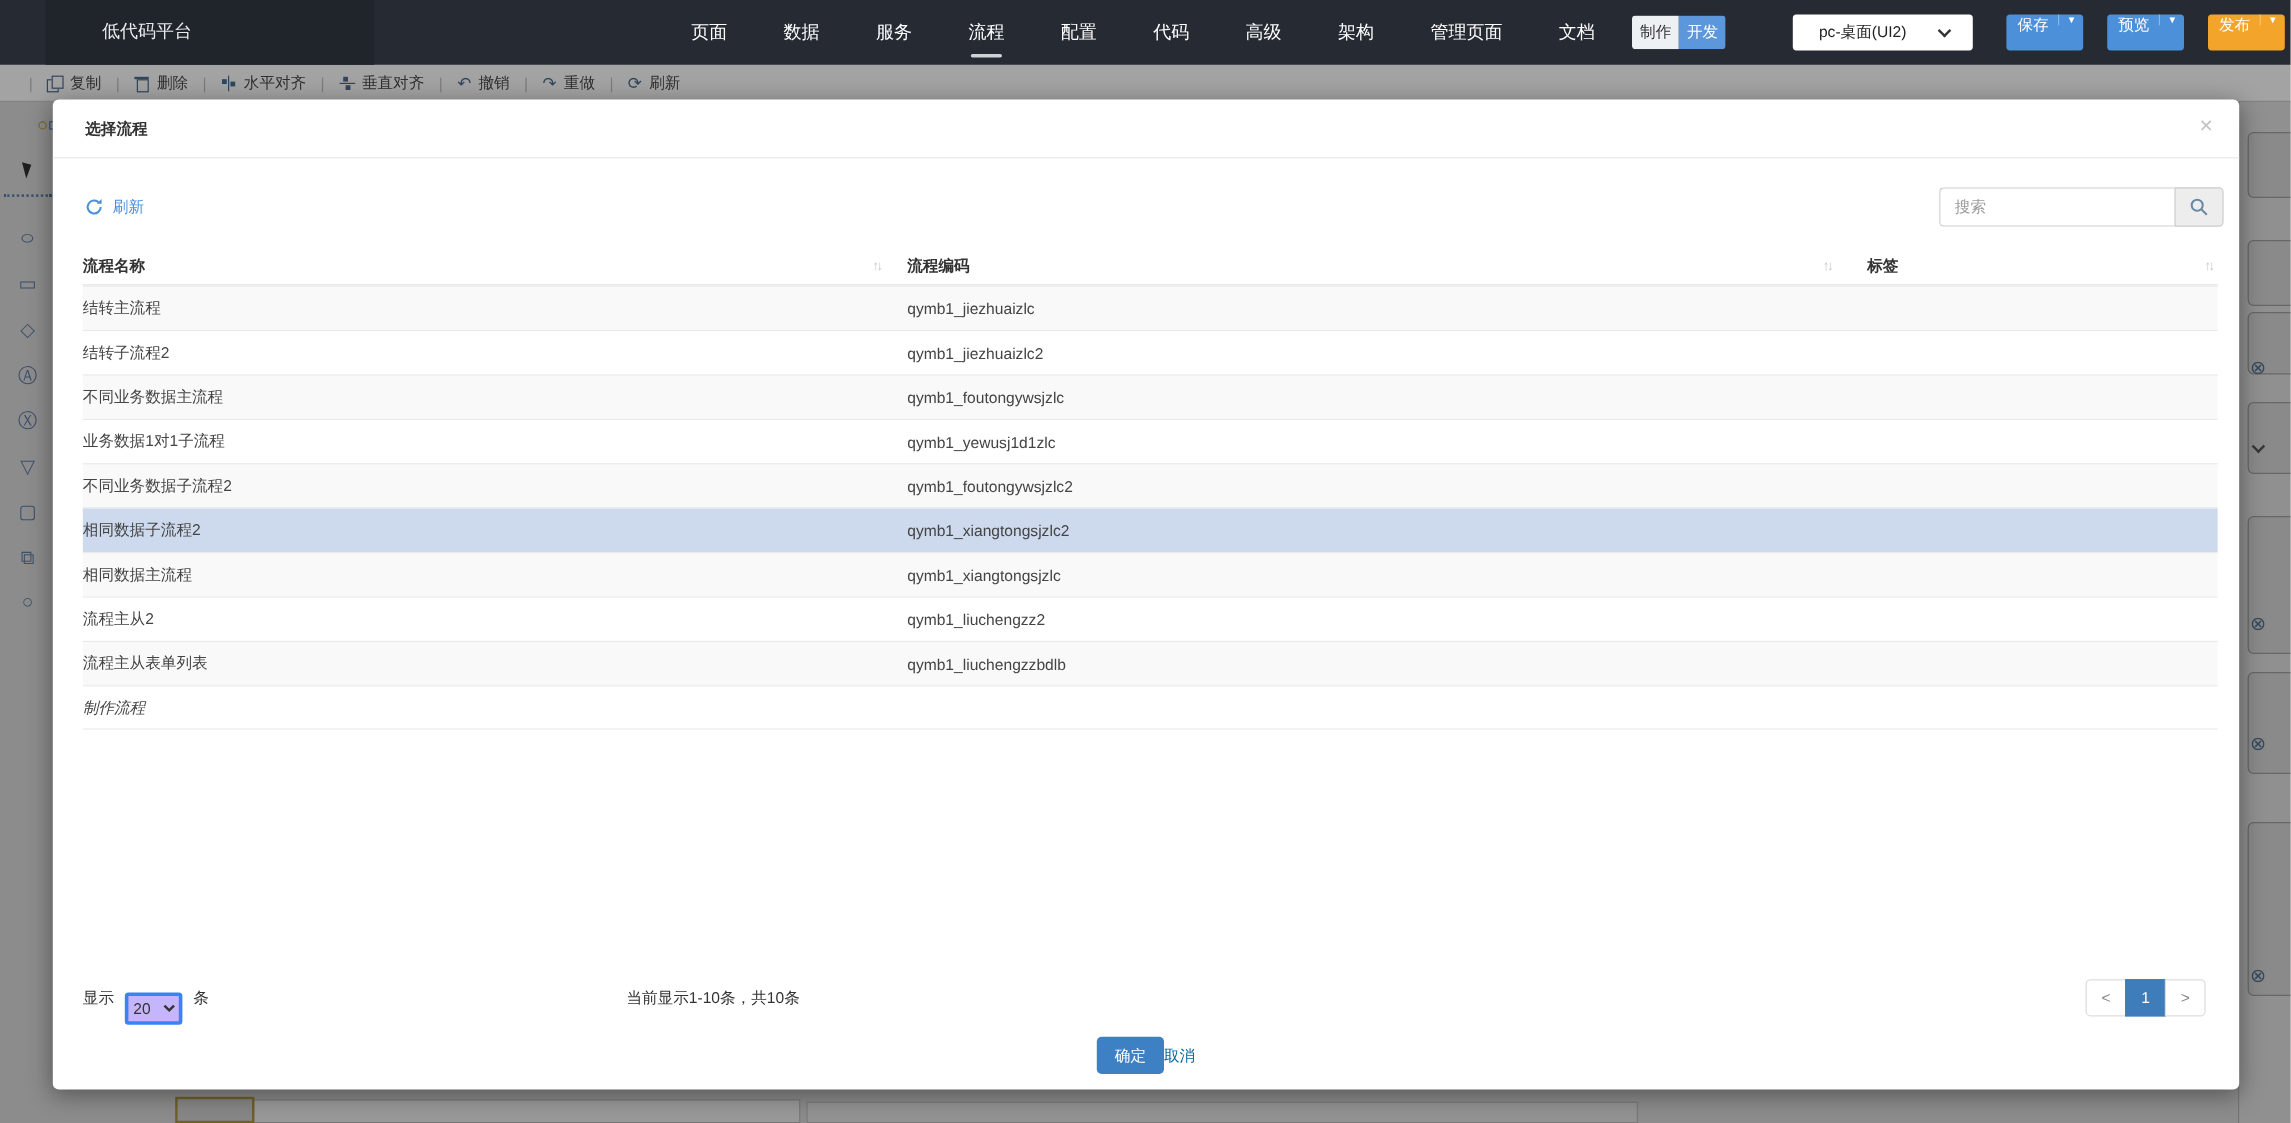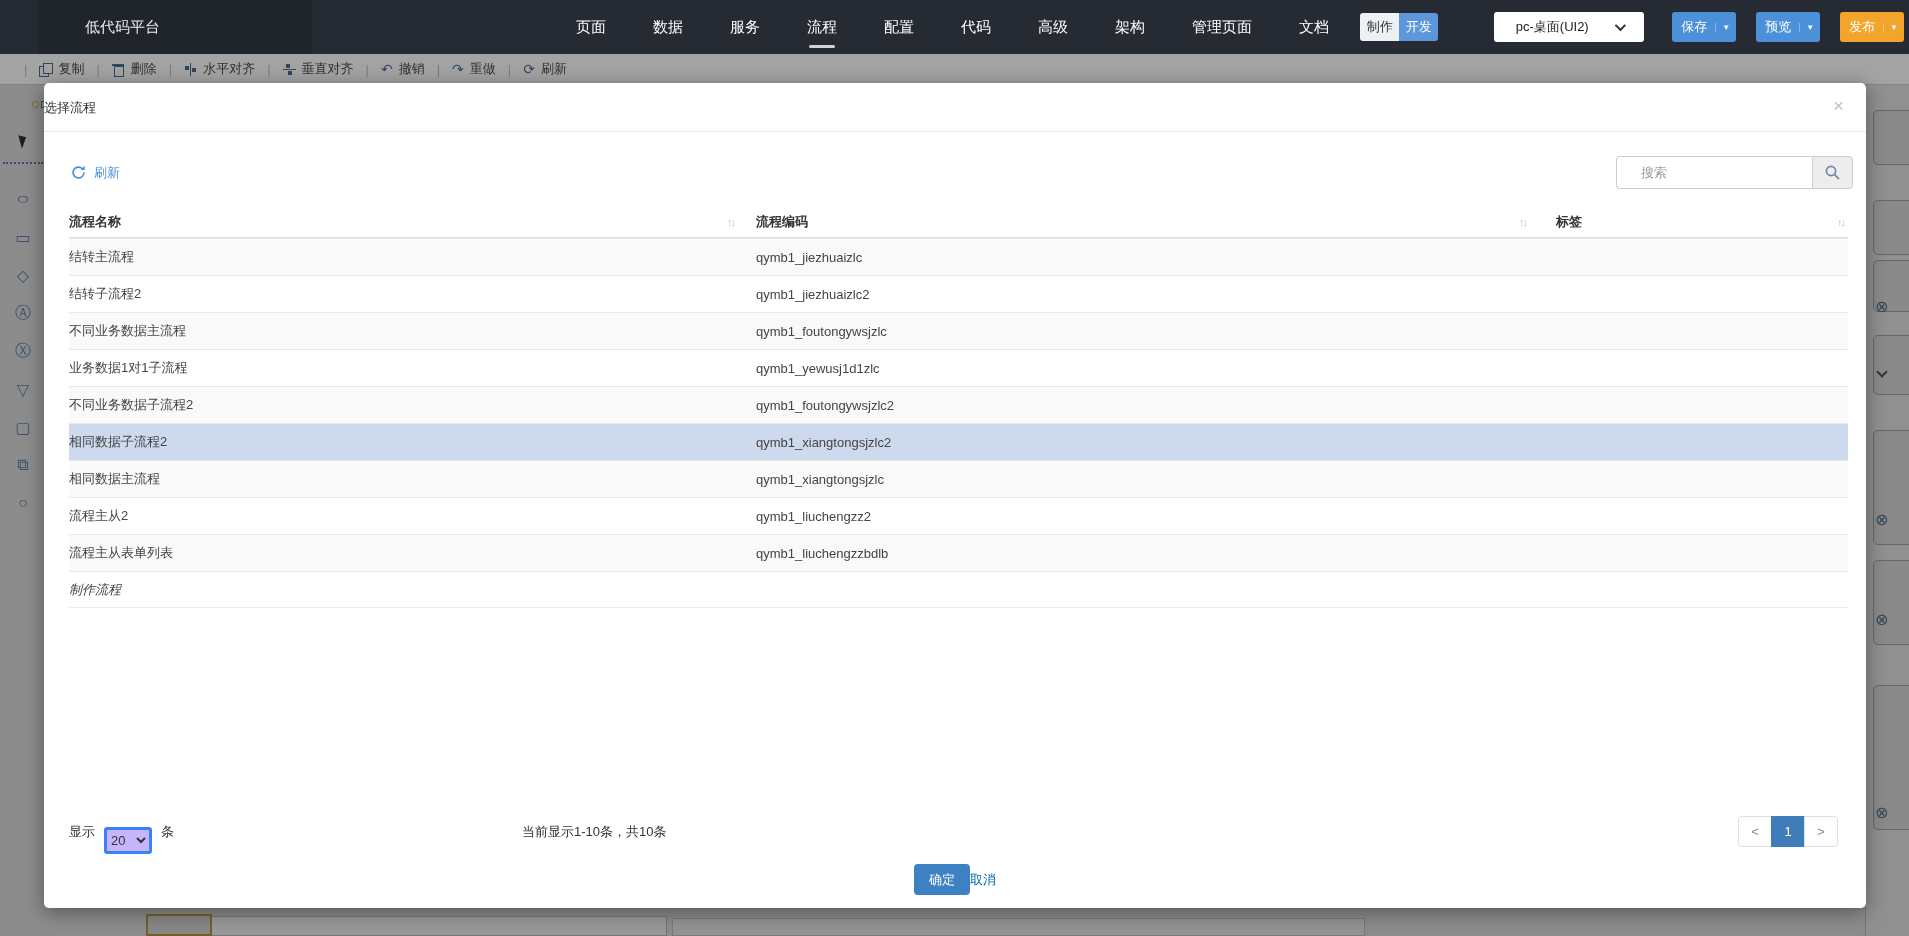--- a/index.html
+++ b/index.html
@@ -12,21 +12,21 @@
   .menu { position:absolute; left:576px; top:0; height:54px; display:flex; gap:47px; align-items:center; }
   .menu-item { position:relative; color:#fff; font-size:15px; cursor:pointer; white-space:nowrap; }
   .menu-item.active::after { content:""; position:absolute; left:50%; transform:translateX(-50%); bottom:-11px; width:26px; height:3px; background:#cfd3d8; border-radius:2px; }
   .topbar-right { position:absolute; right:5px; top:12px; height:30px; display:flex; align-items:center; }
   .mode-toggle { display:flex; height:28px; border-radius:3px; overflow:hidden; margin-right:56px; }
   .mode { width:39px; text-align:center; line-height:28px; font-size:13px; cursor:pointer; }
   .mode.make { background:#eef1f4; color:#333; }
   .mode.dev { background:#5b97da; color:#fff; }
   .device-select { width:150px; height:30px; background:#fff; border-radius:3px; display:flex; align-items:center; justify-content:center; gap:26px; font-size:13px; color:#222; margin-right:28px; cursor:pointer; }
   .chev { width:8px; height:8px; border-right:2px solid #333; border-bottom:2px solid #333; transform:rotate(45deg) translateY(-2px); }
-  .split-btn { height:30px; border-radius:3px; display:flex; align-items:center; color:#fff; font-size:13px; cursor:pointer; margin-right:20px; }
+  .split-btn { height:30px; border-radius:3px; display:flex; align-items:flex-start; color:#fff; font-size:13px; cursor:pointer; margin-right:20px; }
   .split-btn.blue { background:#4b90d9; }
   .split-btn.orange { background:#f3a42b; margin-right:0; }
   .split-btn .lbl { display:flex; align-items:center; padding:0 8px 0 9px; }
   .split-btn .caret { display:flex; align-items:center; padding:0 6px; font-size:8px; border-left:1px solid rgba(255,255,255,.35); }
 
   
   .canvas { position:absolute; left:0; top:54px; right:0; bottom:0; background:#d8d8d8; z-index:1; }
   .edit-toolbar { position:absolute; left:0; top:0; width:100%; height:31px; background:#fbfbfb; border-bottom:1px solid #c9c9c9; display:flex; align-items:center; padding-left:12px; font-size:13px; color:#4a4a4a; }
   .tb-sep { color:#c0c0c0; margin:0 12px; }
   .tb-item { display:flex; align-items:center; gap:6px; cursor:pointer; white-space:nowrap; }
@@ -59,26 +59,26 @@
 
   .bstrip1 { position:absolute; left:146px; top:862px; width:521px; height:20px; background:#ececec; border:1px solid #b5b5b5; }
   .bbox { position:absolute; left:146px; top:860px; width:66px; height:22px; background:#cfcfcf; border:2px solid #ac9540; }
   .bstrip2 { position:absolute; left:672px; top:864px; width:693px; height:18px; background:#e2e2e2; border:1px solid #bbb; }
 
   .overlay { position:absolute; left:0; top:54px; right:0; bottom:0; background:rgba(0,0,0,0.35); z-index:5; }
 
   
   .modal { position:absolute; left:44px; top:83px; width:1822px; height:825px; background:#fff; border-radius:5px; box-shadow:0 4px 20px rgba(0,0,0,.4); z-index:10; }
   .modal-header { position:relative; height:49px; border-bottom:1px solid #e8e8e8; }
-  .modal-title { font-size:13px; color:#333; line-height:49px; font-weight:normal; }
+  .modal-title { font-size:13px; color:#333; line-height:49px; padding-left:27px; font-weight:bold; }
   .modal-close { position:absolute; right:22px; top:13px; font-size:19px; color:#c2c2c2; cursor:pointer; line-height:1; }
   .modal-toolbar { display:flex; justify-content:space-between; align-items:center; margin:24px 13px 0 27px; }
   .refresh-link { display:flex; align-items:center; gap:8px; color:#4a90d9; font-size:13px; cursor:pointer; text-decoration:none; }
   .search-group { display:flex; }
-  .search-input { width:196px; height:33px; border:1px solid #ccc; border-right:none; border-radius:4px 0 0 4px; padding:0 24px; font-size:13px; color:#333; outline:none; }
+  .search-input { width:196px; height:33px; border:1px solid #ccc; border-right:none; border-radius:4px 0 0 4px; padding:0 12px; font-size:13px; color:#333; outline:none; }
   .search-input::placeholder { color:#9a9a9a; }
   .search-btn { width:41px; height:33px; background:#ededed; border:1px solid #ccc; border-radius:0 4px 4px 0; display:flex; align-items:center; justify-content:center; cursor:pointer; }
 
   .ptable { margin:18px 18px 0 25px; }
   .pt-row { display:flex; align-items:center; height:37px; font-size:13px; color:#444; border-top:1px solid #eaeaea; cursor:pointer; }
   .pt-row:first-child { border-top:none; }
   .pt-head { height:31px; font-weight:bold; color:#333; border-top:none !important; border-bottom:1px solid #ddd; cursor:default; }
   .pt-row.odd { background:#f9f9f9; }
   .pt-row.selected { background:#cdd9ed; }
   .pt-row.last { border-bottom:1px solid #eaeaea;font-style:italic; }

